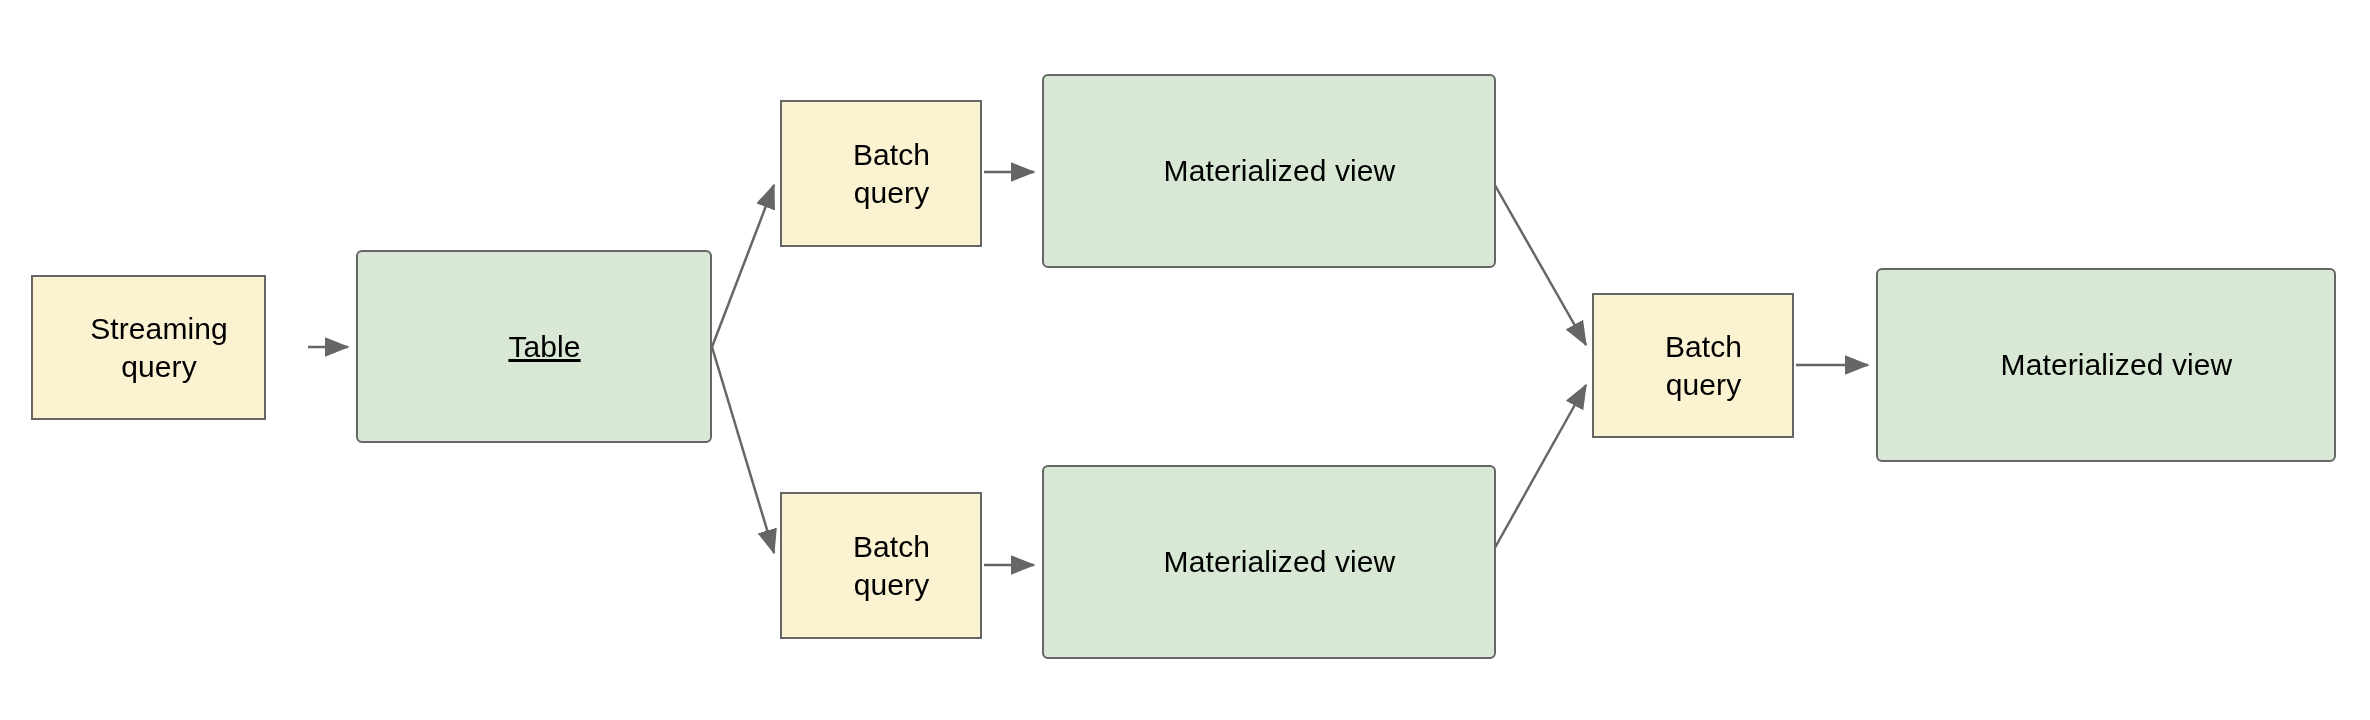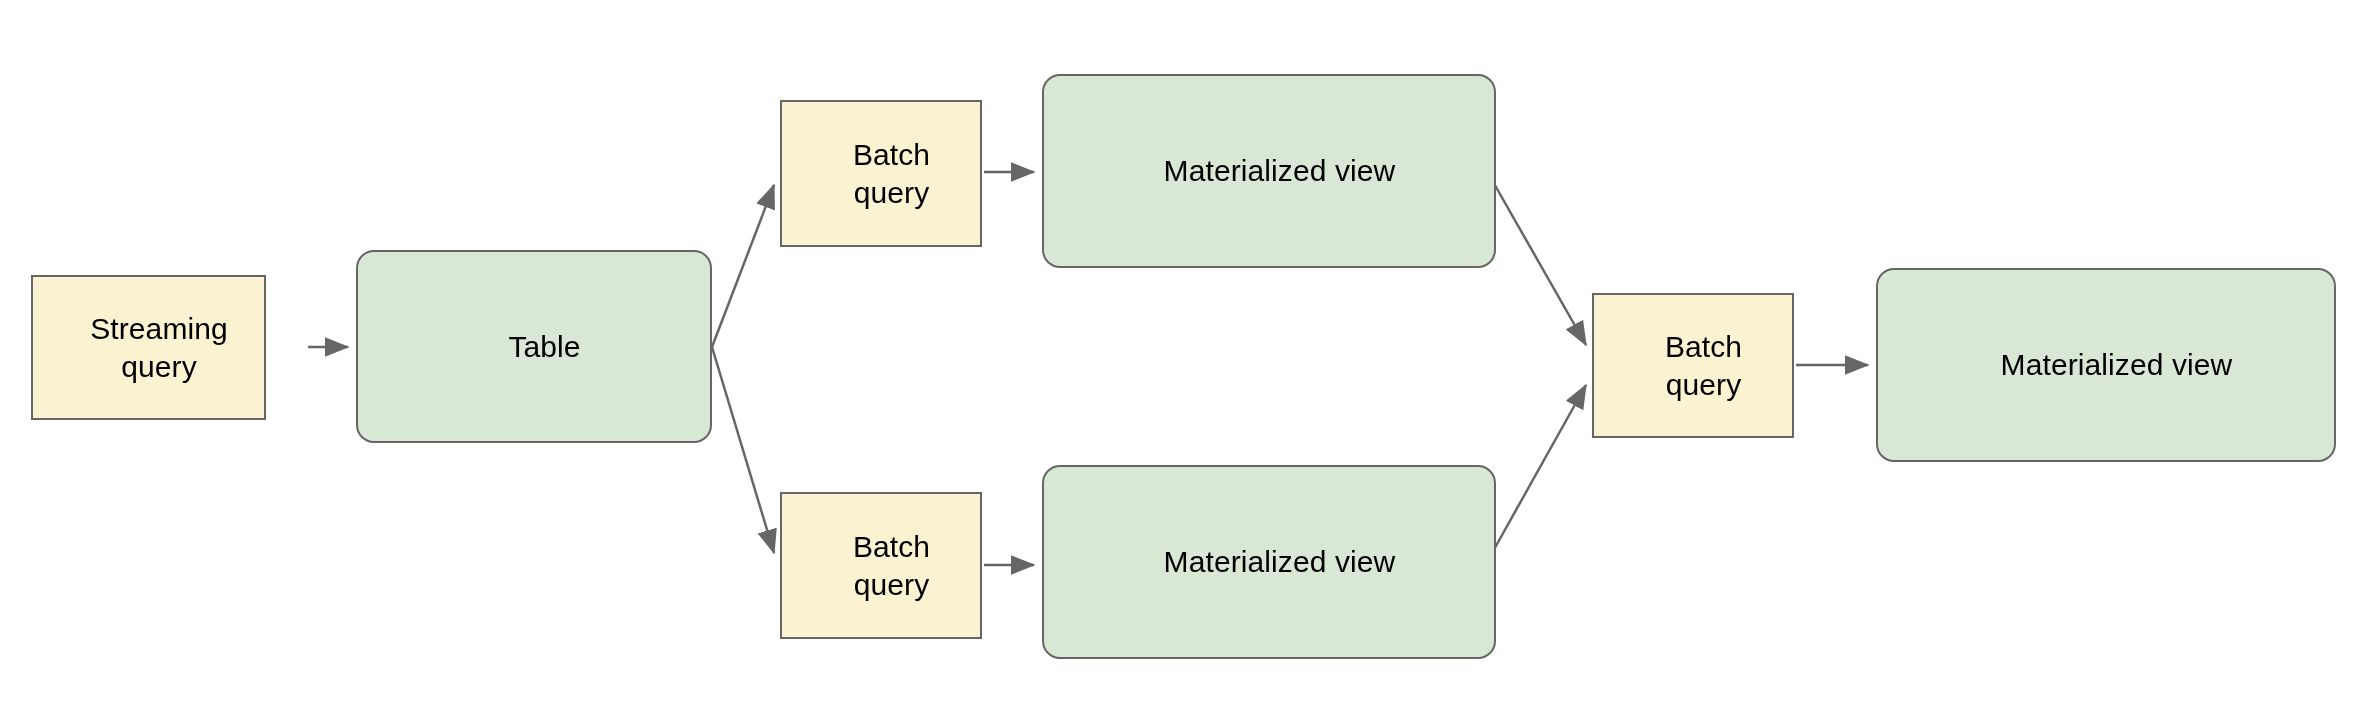--- a/index.html
+++ b/index.html
@@ -38,21 +38,21 @@
     white-space: pre-line;
     z-index: 2;
     padding-left: 21px;
   }
   .node.query {
     background: #fbf2d1;
     border-radius: 0;
   }
   .node.artifact {
     background: #d8e8d4;
-    border-radius: 18px;
+    border-radius: 6px;
   }
   .node-label {
     display: block;
     width: 100%;
     white-space: pre-line;
   }
 </style>
 </head>
 <body>
 
@@ -96,21 +96,21 @@
     <g>
       <line x1="1796" y1="365" x2="1868" y2="365" stroke="#666666" stroke-width="2.5" marker-end="url(#arrowhead)"></line>
     </g>
   </svg>
 
   <div class="node query" style="left:31px; top:275px; width:235px; height:145px;">
     <span class="node-label">Streaming
 query</span>
   </div>
 
-  <div class="node artifact" style="left:356px; top:250px; width:356px; height:193px;">
+  <div class="node artifact" style="left:356px; top:250px; width:356px; height:193px;text-decoration:underline;">
     <span class="node-label">Table</span>
   </div>
 
   <div class="node query" style="left:780px; top:100px; width:202px; height:147px;">
     <span class="node-label">Batch
 query</span>
   </div>
 
   <div class="node artifact" style="left:1042px; top:74px; width:454px; height:194px;">
     <span class="node-label">Materialized view</span>

